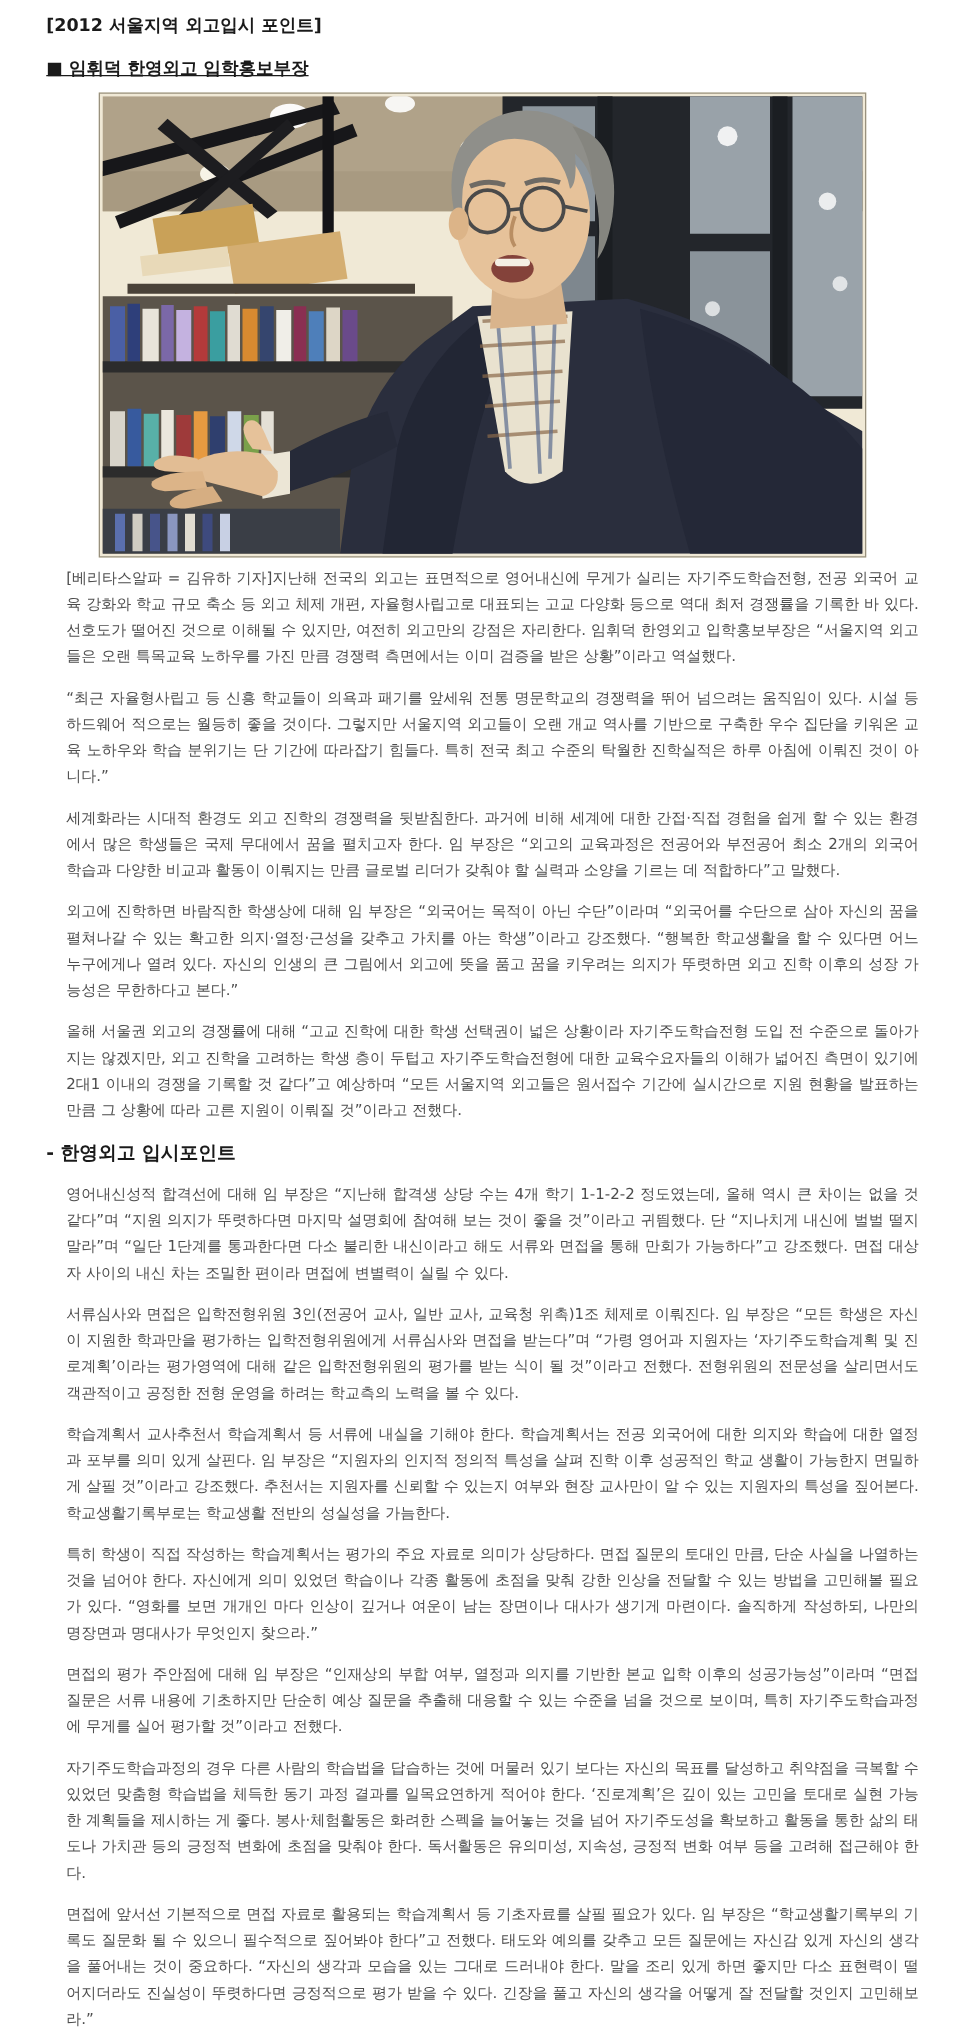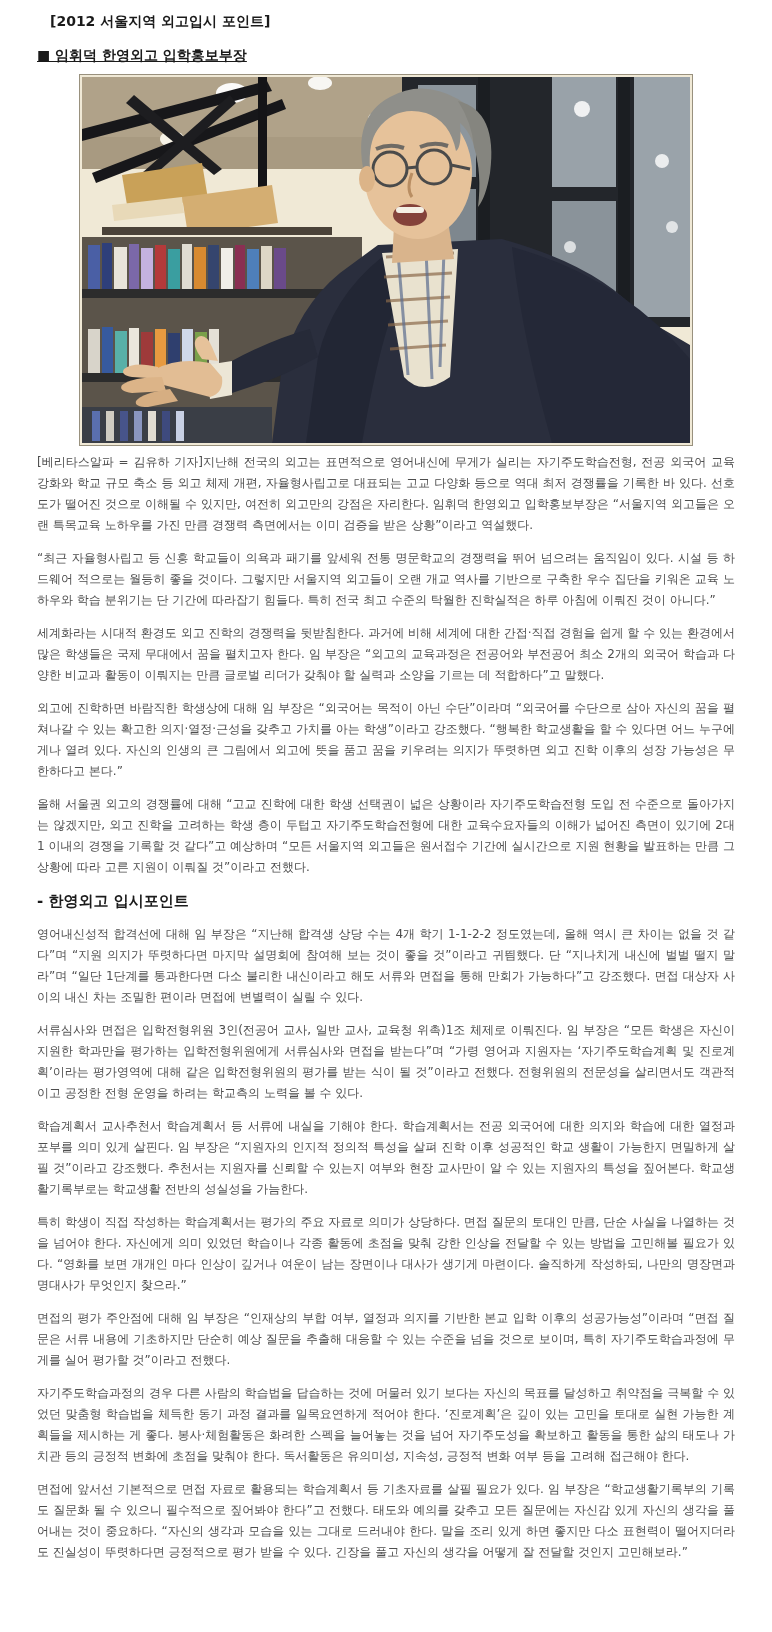--- a/index.html
+++ b/index.html
@@ -8,21 +8,21 @@
     box-sizing:border-box;
     width:772px;
     min-height:1632px;
     padding:10px 37px 18px 37px;
     font-family:"DejaVu Sans","Liberation Sans",sans-serif;
     font-size:12px;
     line-height:21px;
     color:#4d4d4d;
     background:#ffffff;
   }
-  .hgroup{margin:0 0 12px 13px;}
+  .hgroup{margin:0 0 12px 0;}
   .h-line{
     font-size:14px;
     font-weight:bold;
     color:#1a1a1a;
     line-height:22px;
     white-space:nowrap;
   }
   .byline{
     font-size:14px;
     font-weight:bold;
@@ -35,21 +35,21 @@
     box-sizing:content-box;
     width:608px;
     height:366px;
     margin:0 auto 6px auto;
     border:1px solid #99917e;
     padding:2px;
     background:#f0e9d6;
   }
   .photo-frame svg{display:block;}
   .para{
-    margin:0 0 12px 0;
+    margin:0 0 12px 16px;
     text-align:justify;
     word-break:break-all;
   }
   .subheader{
     font-size:15px;
     font-weight:bold;
     color:#1a1a1a;
     line-height:22px;
     margin:2px 0 12px 0;
   }

